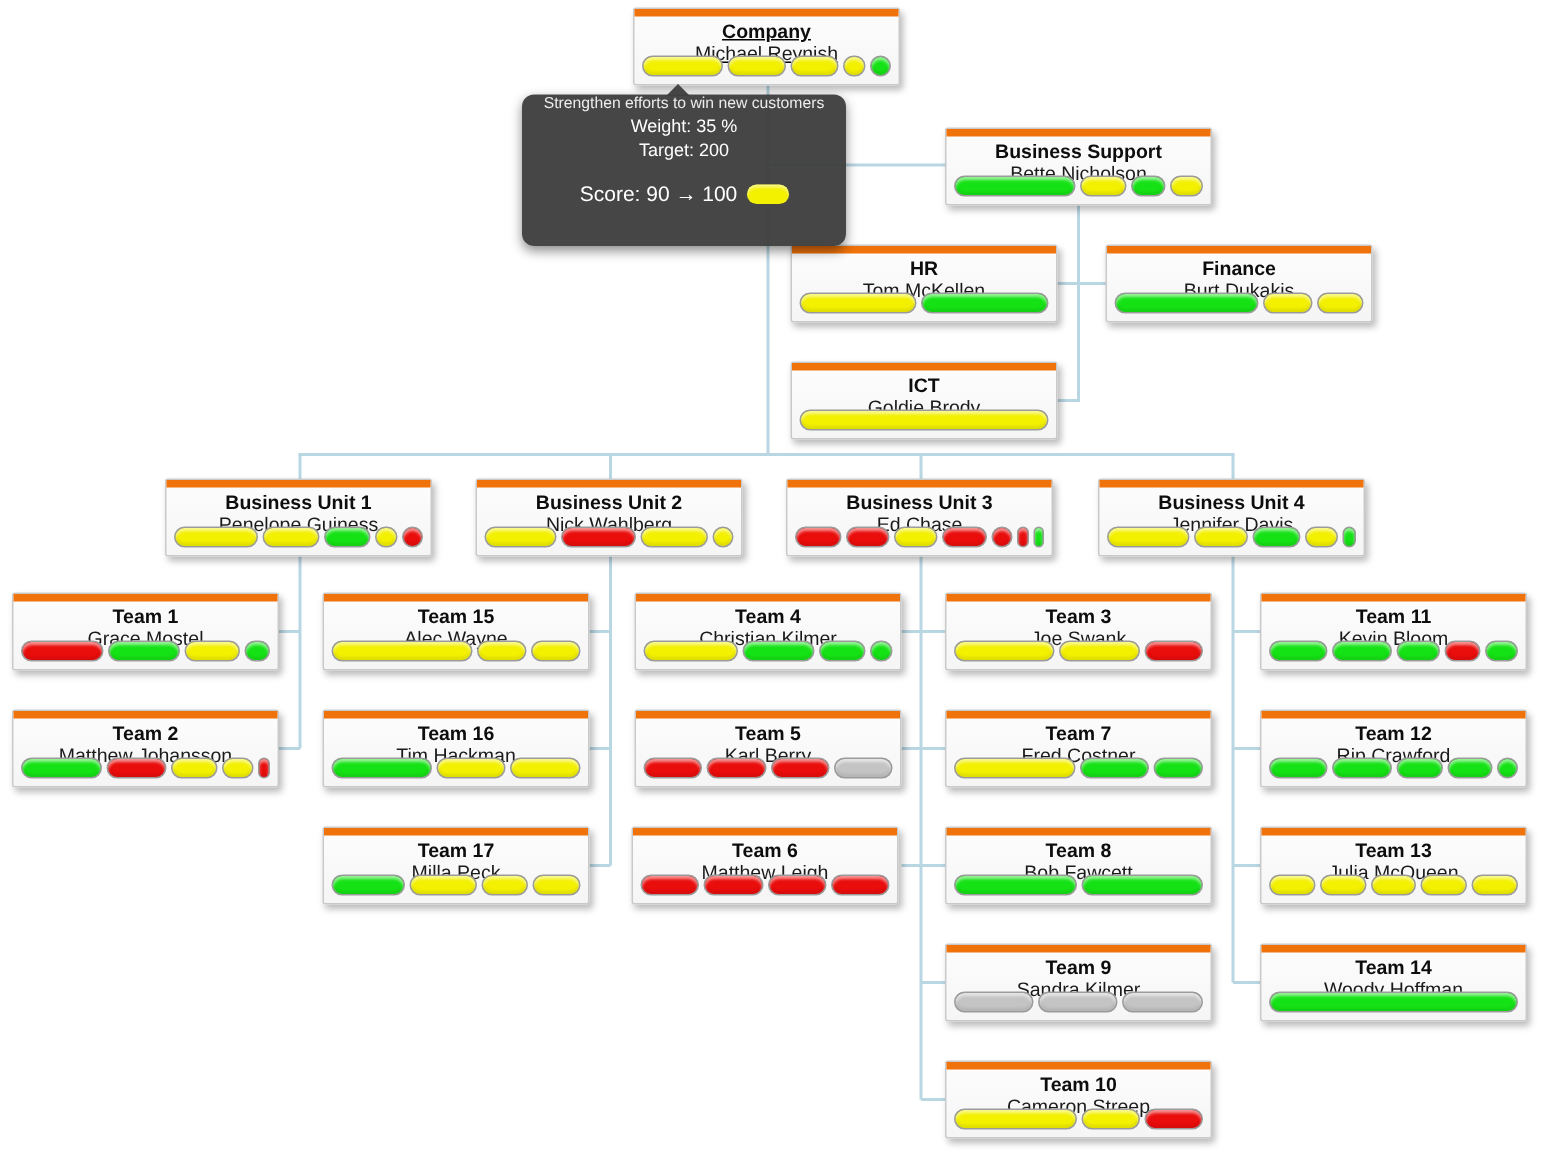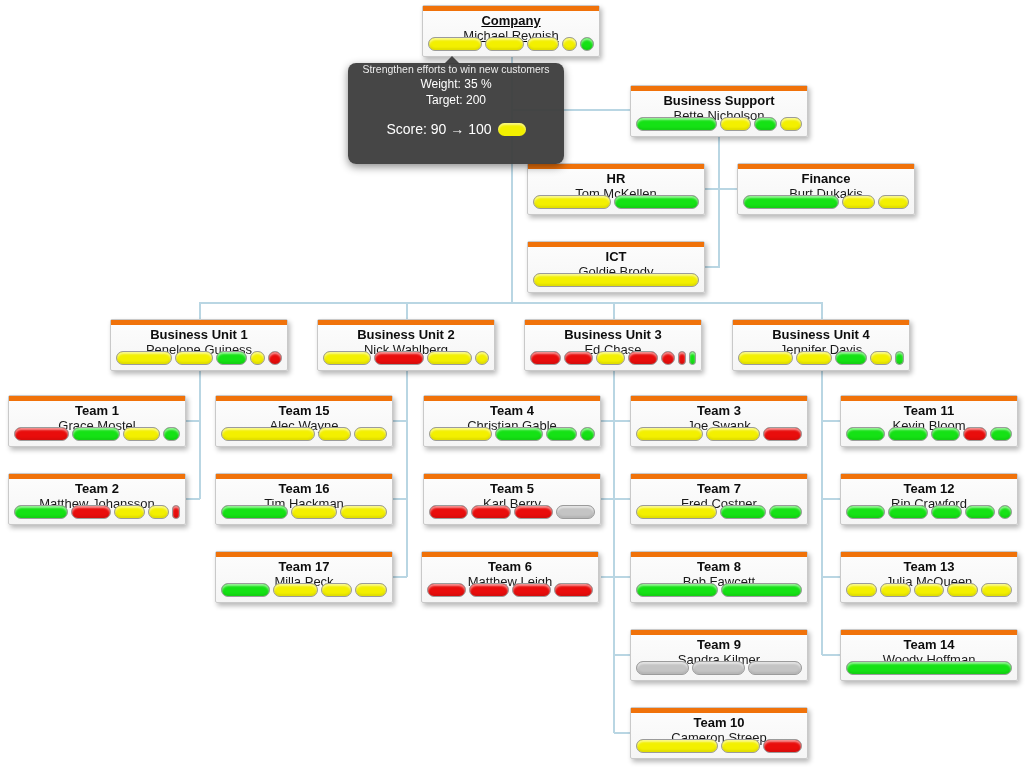--- a/index.html
+++ b/index.html
@@ -224,21 +224,21 @@
       <div class="bars">
         <div class="pill" style="flex-grow: 32; flex-basis: 0px; background: rgb(21, 226, 21);"></div>
         <div class="pill" style="flex-grow: 29; flex-basis: 0px; background: rgb(243, 240, 0);"></div>
         <div class="pill" style="flex-grow: 20; flex-basis: 0px; background: rgb(243, 240, 0);"></div>
         <div class="pill" style="flex-grow: 20; flex-basis: 0px; background: rgb(243, 240, 0);"></div>
       </div>
     </div>
     <div class="node" style="left: 423px; top: 395px;">
       <div class="topbar"></div>
       <div class="title">Team 4</div>
-      <div class="person">Christian Gable</div>
+      <div class="person">Christian Kilmer</div>
       <div class="bars">
         <div class="pill" style="flex-grow: 41; flex-basis: 0px; background: rgb(243, 240, 0);"></div>
         <div class="pill" style="flex-grow: 31; flex-basis: 0px; background: rgb(21, 226, 21);"></div>
         <div class="pill" style="flex-grow: 19; flex-basis: 0px; background: rgb(21, 226, 21);"></div>
         <div class="pill" style="flex-grow: 9; flex-basis: 0px; background: rgb(21, 226, 21);"></div>
       </div>
     </div>
     <div class="node" style="left: 423px; top: 473px;">
       <div class="topbar"></div>
       <div class="title">Team 5</div>

